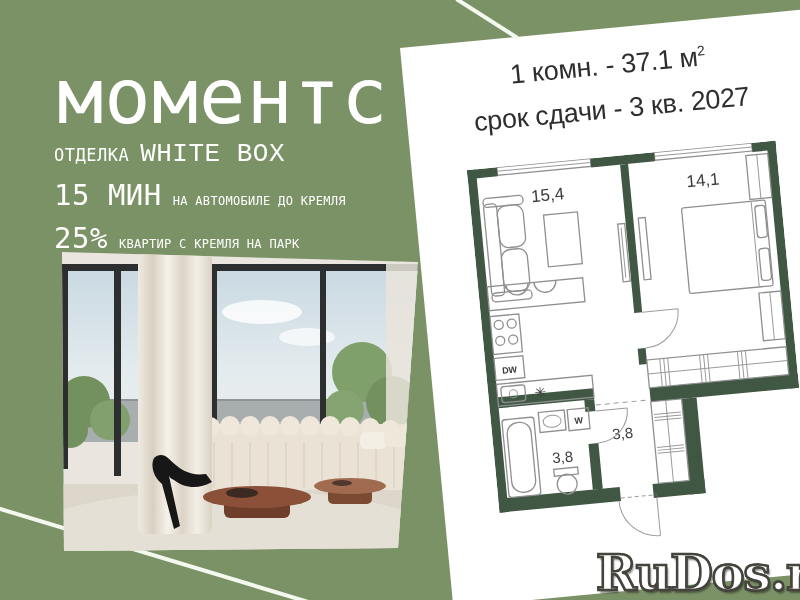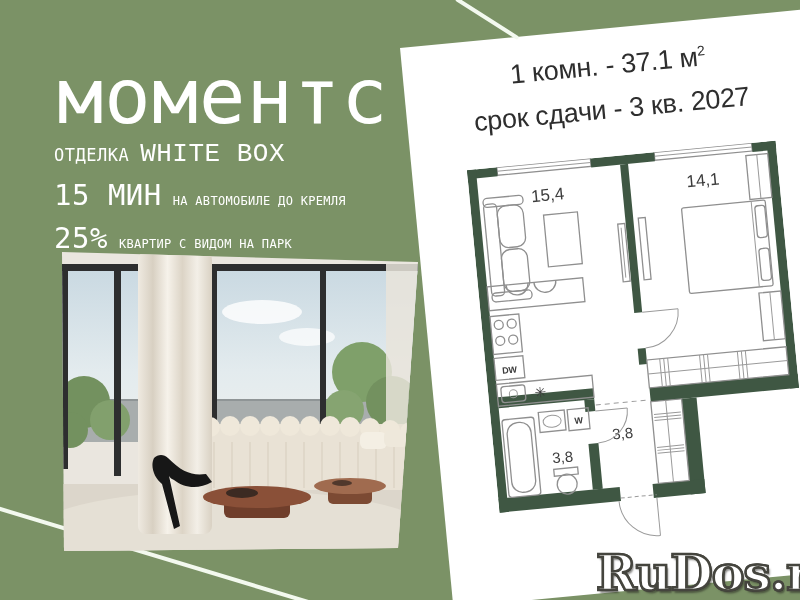--- a/index.html
+++ b/index.html
@@ -60,21 +60,21 @@
     <div class="feat-row">
       <span class="t-sm">ОТДЕЛКА</span>
       <span class="t-lg">WHITE BOX</span>
     </div>
     <div class="feat-row">
       <span class="t-xl">15 МИН</span>
       <span class="t-xs">НА АВТОМОБИЛЕ ДО КРЕМЛЯ</span>
     </div>
     <div class="feat-row">
       <span class="t-xl">25%</span>
-      <span class="t-xs">КВАРТИР С ВИДОМ НА ПАРК</span>
+      <span class="t-xs">КВАРТИР С КРЕМЛЯ НА ПАРК</span>
     </div>
   </div>
 
   <div class="card">
     <div class="card-head">
       <div class="card-headline"><span>1 комн. - 37.1 м</span><sup>2</sup></div>
       <div class="card-deadline">срок сдачи - 3 кв. 2027</div>
     </div>
 
     <svg class="plan" width="310" height="390" viewBox="0 0 310 390">

